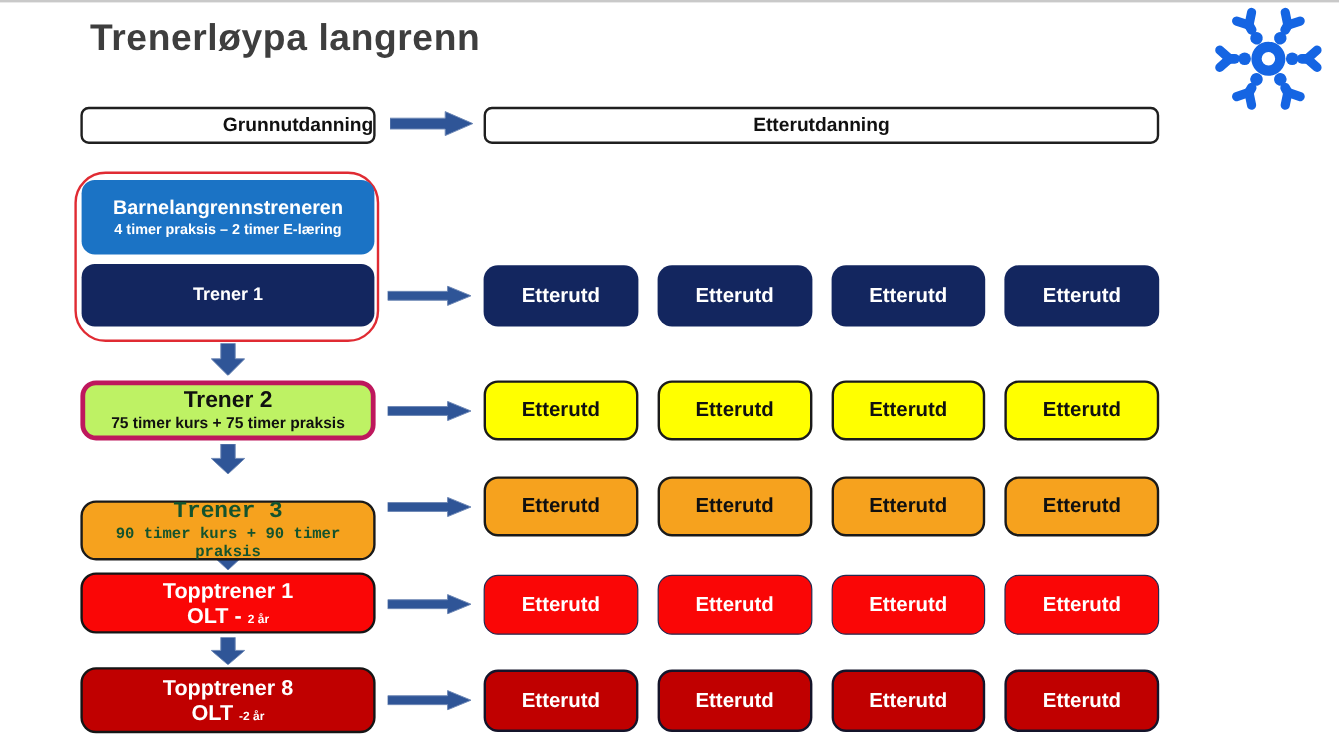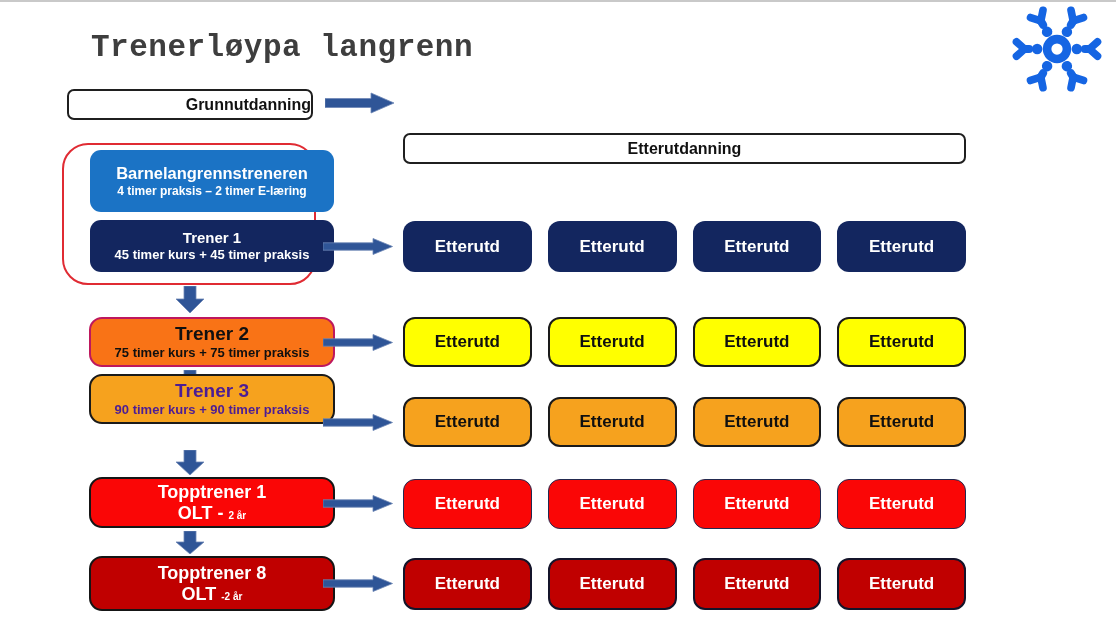--- a/index.html
+++ b/index.html
@@ -9,59 +9,59 @@
     height: 627px;
     background: #ffffff;
     overflow: hidden;
     font-family: "Liberation Sans", "DejaVu Sans", sans-serif;
   }
   .topline {
     position: absolute; left: 0; top: 0; width: 100%; height: 2px;
     background: #c9c9c9;
   }
   .title {
-    position: absolute; left: 75px; top: 14px; margin: 16px;
-    font-size: 31px; font-weight: 800; color: #3e3e3e; letter-spacing: 0.5px; font-family: Liberation Mono, monospace;
+    position: absolute; left: 75px; top: 14px; margin: 0;
+    font-size: 31px; font-weight: 800; color: #3e3e3e; letter-spacing: 0.5px;
   }
   .logo { position: absolute; left: 1002px; top: 4px; }
 
   .hbox {
     position: absolute; box-sizing: border-box; height: 31px;
     background: #ffffff; border: 2px solid #1f1f1f; border-radius: 7px;
     display: flex; align-items: center; justify-content: center;
     font-size: 16px; font-weight: 700; color: #111111;
   }
   .grunn { left: 67px; top: 89px; width: 246px; justify-content: flex-end; }
-  .etter { left: 403px; top: 89px; width: 563px; margin-top: 44px; }
+  .etter { left: 403px; top: 89px; width: 563px; }
 
   .arr { position: absolute; }
 
   .group-outline {
     position: absolute; left: 62px; top: 143px; width: 254px; height: 142px;
     border: 2px solid #e02b33; border-radius: 26px; box-sizing: border-box;
   }
 
   .box {
     position: absolute; left: 67px; width: 246px; box-sizing: border-box;
     display: flex; flex-direction: column; align-items: center; justify-content: center;
-    text-align: center; line-height: 1.15; margin-left: 22px;
+    text-align: center; line-height: 1.15;
   }
   .box .t  { font-weight: 800; }
   .box .s  { font-weight: 700; }
 
   .blue  { left: 68px; top: 150px; width: 244px; height: 62px; background: #1b73c5; border-radius: 11px; color: #ffffff; }
   .blue .t { font-size: 16.5px; }
   .blue .s { font-size: 12px; margin-top: 2px; }
 
   .navy  { left: 68px; top: 220px; width: 244px; height: 52px; background: #13265f; border-radius: 11px; color: #ffffff; }
   .navy .t { font-size: 15px; }
   .navy .s { font-size: 13px; margin-top: 1px; }
 
-  .yellow { top: 317px; height: 50px; background: #f97316; border: 2px solid #be185d; border-radius: 13px; color: #101010; }
-  .orange { top: 374px; height: 50px; background: #f6a21e; border: 2px solid #1a1a1a; border-radius: 13px; color: #4c1d95; }
+  .yellow { top: 317px; height: 50px; background: #bef264; border: 4px solid #be185d; border-radius: 13px; color: #101010; }
+  .orange { top: 417px; height: 50px; background: #f6a21e; border: 2px solid #1a1a1a; border-radius: 13px; color: #14532d; font-family: Liberation Mono, monospace; }
   .yellow .t, .orange .t { font-size: 19px; }
   .yellow .s, .orange .s { font-size: 13px; margin-top: 1px; }
 
   .red     { top: 477px; height: 51px; background: #fa0606; border: 2px solid #151515; border-radius: 13px; color: #ffffff; }
   .darkred { top: 556px; height: 55px; background: #c00000; border: 2px solid #151515; border-radius: 13px; color: #ffffff; }
   .red .t, .darkred .t { font-size: 18px; }
   .olt { font-weight: 800; font-size: 18px; }
   .olt .small { font-size: 10px; font-weight: 700; }
 
   .ett-row {
@@ -144,21 +144,20 @@
     <span>Etterutdanning</span>
   </div>
 
   <div class="group-outline"></div>
   <div class="box blue">
     <div class="t">Barnelangrennstreneren</div>
     <div class="s">4 timer praksis – 2 timer E-læring</div>
   </div>
   <div class="box navy">
     <div class="t">Trener 1</div>
-    <div class="s">45 timer kurs + 45 timer praksis</div>
   </div>
 
   <svg class="arr" style="left:176px;top:286px" width="28" height="27" viewBox="0 0 28 27">
       <polygon points="8,0 20,0 20,13 28,13 14,27 0,13 8,13" fill="#2f5597" stroke="#6d87b5" stroke-width="0.8"></polygon>
     </svg>
   <svg class="arr" style="left:176px;top:370px" width="28" height="25" viewBox="0 0 28 25">
       <polygon points="8,0 20,0 20,12 28,12 14,25 0,12 8,12" fill="#2f5597" stroke="#6d87b5" stroke-width="0.8"></polygon>
     </svg>
   <svg class="arr" style="left:176px;top:450px" width="28" height="25" viewBox="0 0 28 25">
       <polygon points="8,0 20,0 20,12 28,12 14,25 0,12 8,12" fill="#2f5597" stroke="#6d87b5" stroke-width="0.8"></polygon>

